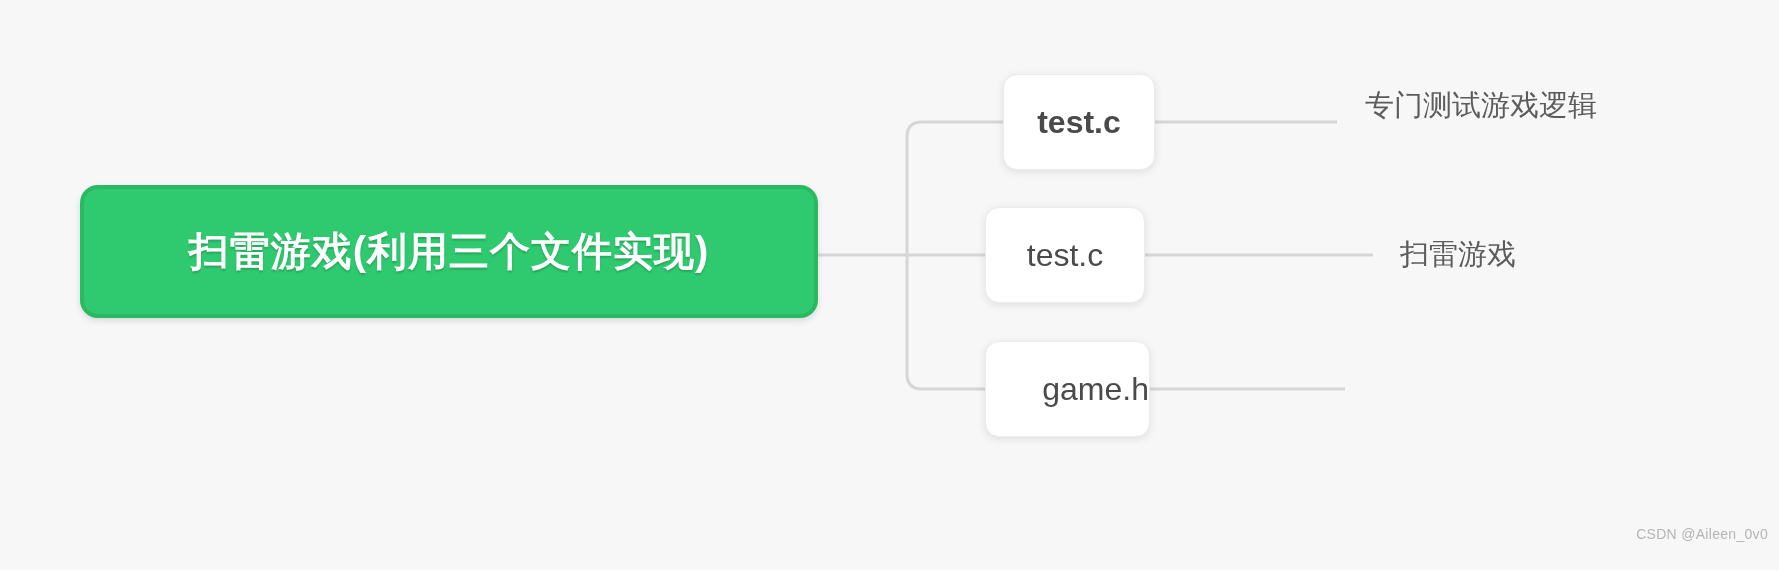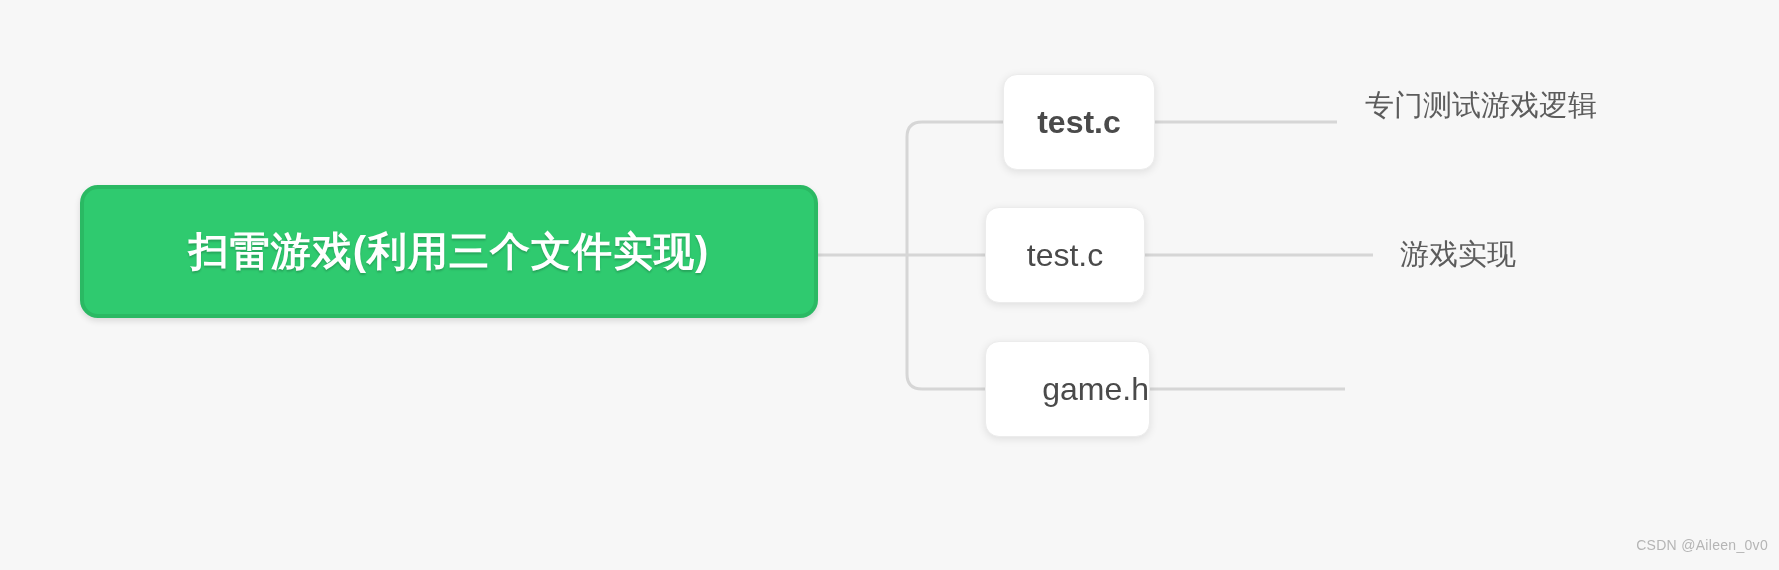--- a/index.html
+++ b/index.html
@@ -66,21 +66,21 @@
     display: flex; align-items: center;
     color: #5c5c5c;
     font-size: 29px;
     white-space: nowrap;
   }
   .desc-test  { left: 1365px; top: 84px; text-align: center; }
   .desc-gamec { left: 1400px; top: 233px; }
   .desc-gameh { left: 1403px; top: 367px; }
   .watermark {
     position: absolute;
-    right: 11px; top: 537px;
+    right: 11px; top: 526px;
     color: #b5b5b5;
     font-size: 14px;
     letter-spacing: 0.3px;
   }
 </style>
 </head>
 <body>
 
 <div class="canvas">
 
@@ -101,21 +101,21 @@
     <span class="file-label">test.c</span>
   </div>
   <div class="desc-node desc-test">
     <span>专门测试游戏逻辑</span>
   </div>
 
   <div class="file-node node-gamec">
     <span class="file-label">test.c</span>
   </div>
   <div class="desc-node desc-gamec">
-    <span>游戏实现</span>
+    <span>扫雷游戏</span>
   </div>
 
   <div class="file-node node-gameh">
     <span class="file-label">game.h</span>
   </div>
 
   <div class="watermark">CSDN @Aileen_0v0</div>
 
 </div>
 

